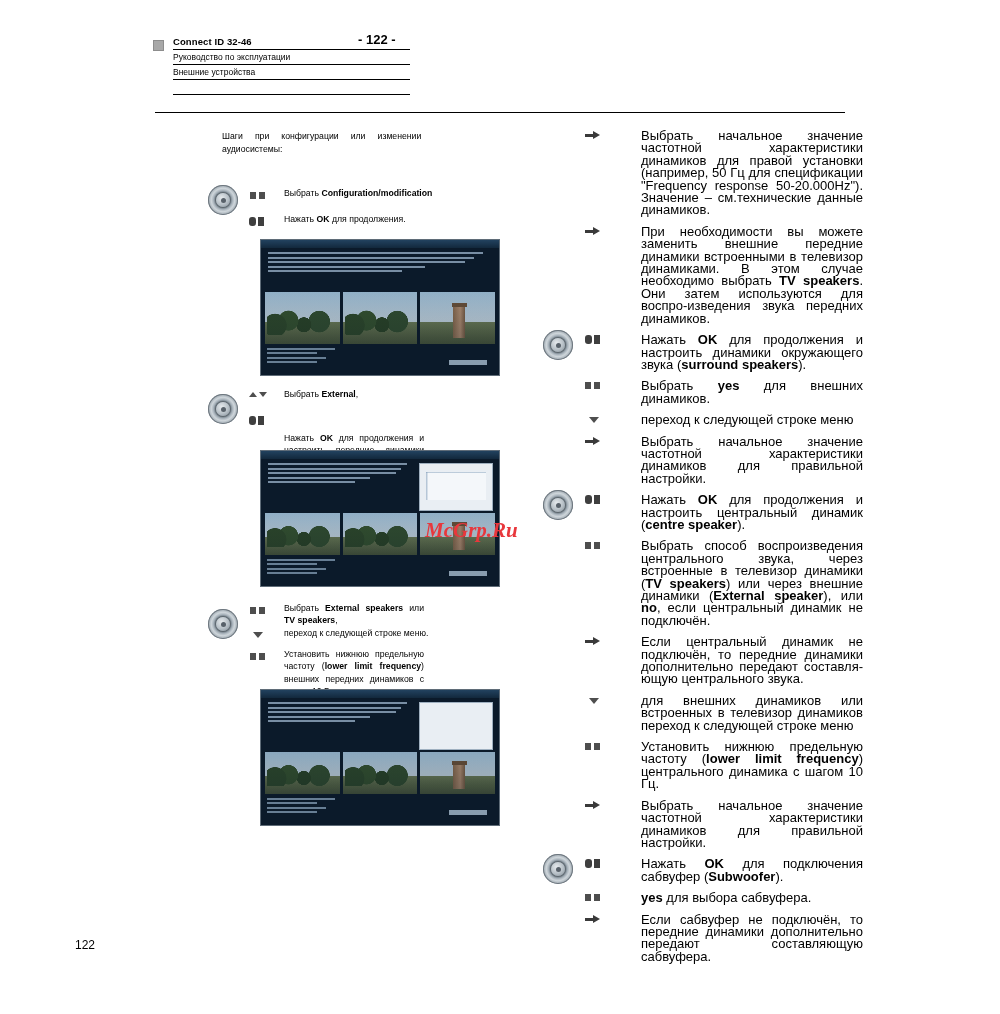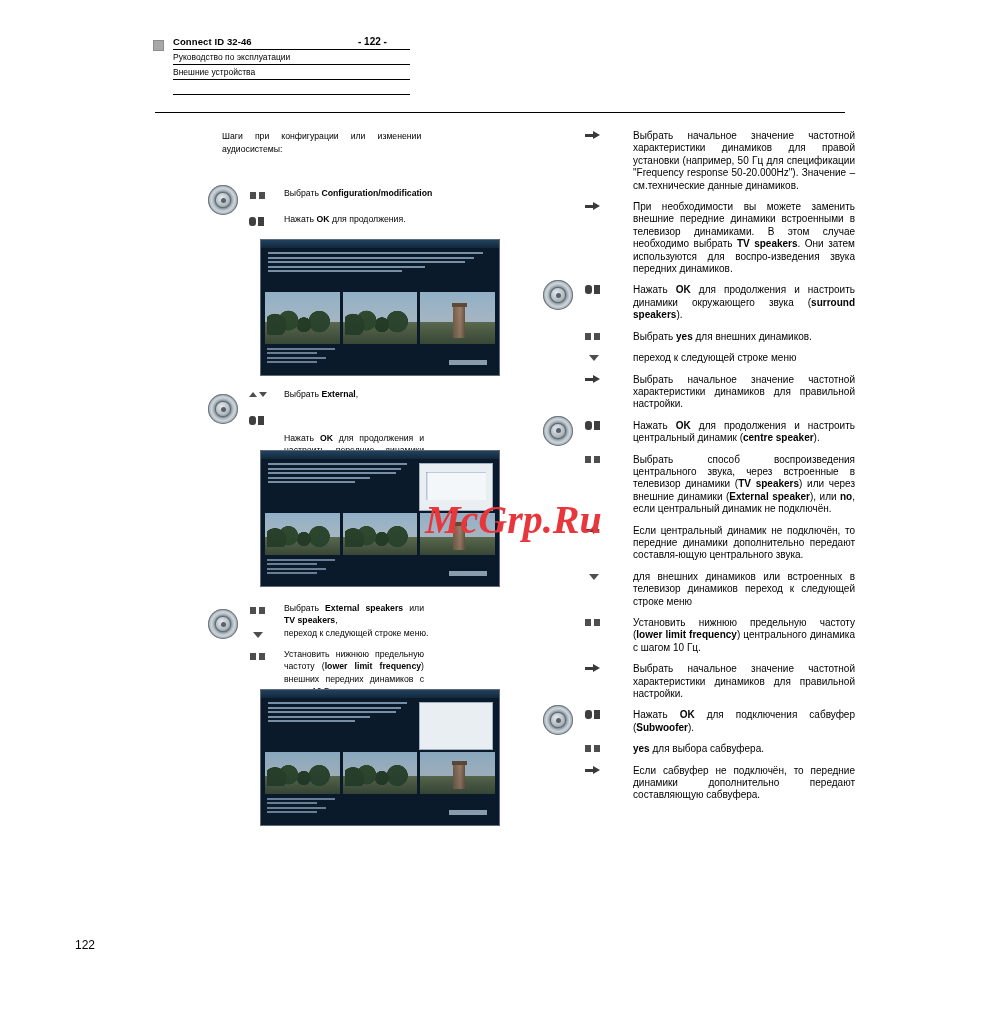--- a/index.html
+++ b/index.html
@@ -43,21 +43,21 @@
   }
   .header-title {
     font-size: 9.5px;
     font-weight: bold;
     letter-spacing: 0.1px;
   }
   .header-page {
     position: absolute;
     left: 185px;
     bottom: 2px;
-    font-size: 10px;
+    font-size: 13px;
     font-weight: bold;
   }
   .header-line {
     margin-left: 18px;
     width: 237px;
     border-bottom: 1px solid #000;
     font-size: 8.5px;
     padding: 2px 0 1px 0;
     line-height: 11px;
   }
@@ -375,47 +375,47 @@
     background: #e9eef3;
     border: 1px solid #9fb0c0;
   }
   .tv3 .tv-lines { right: 86px; }
   .tv3 .tv-photos { top: 62px; height: 42px; opacity: .95; }
 
   
   .watermark {
     position: absolute;
     left: 425px;
-    top: 496px;
+    top: 518px;
     font-family: "Liberation Serif", serif;
     font-style: italic;
     font-weight: bold;
-    font-size: 40px;
+    font-size: 21px;
     color: #e8373c;
     letter-spacing: 0px;
     white-space: nowrap;
   }
 
   
   .folio {
     position: absolute;
     left: 75px;
     top: 938px;
     font-size: 12px;
   }
 
   
   .ritem {
     position: relative;
     margin-bottom: 9px;
   }
   .ritem .txt {
-    margin-left: 8px;
+    margin-left: 16px;
     width: 222px;
-    font-size: 10px;
+    font-size: 13px;
     line-height: 12.4px;
     text-align: justify;
   }
   .mk {
     position: absolute;
     left: -40px;
   }
   .mk-wheel {
     position: absolute;
     left: -82px;

